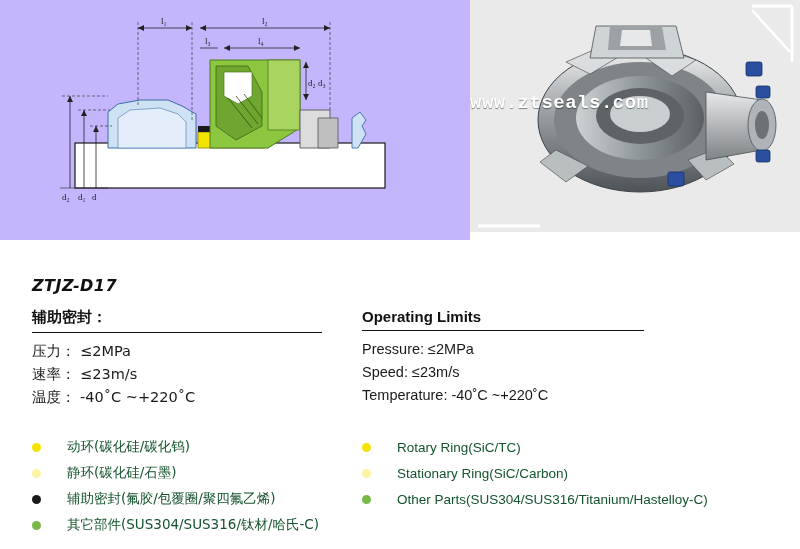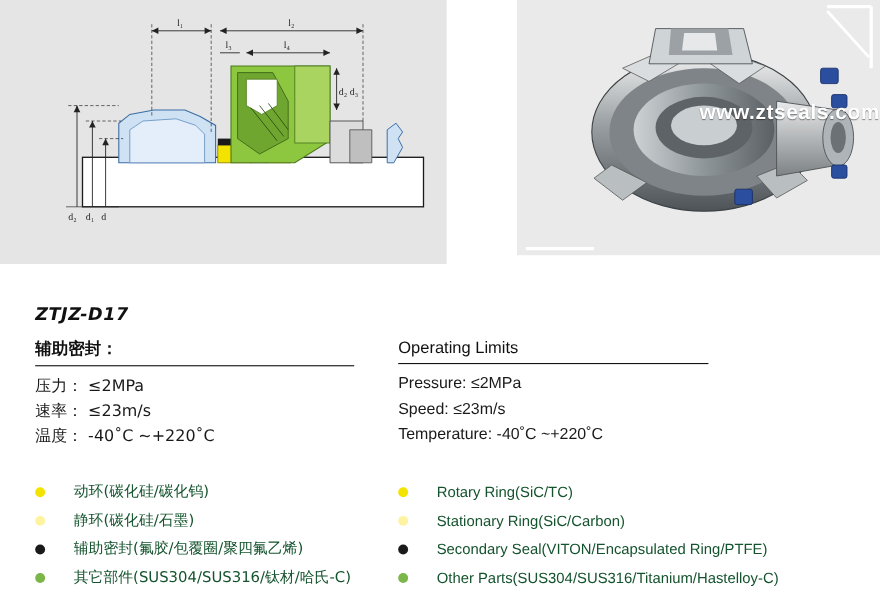--- a/index.html
+++ b/index.html
@@ -20,40 +20,40 @@
   #top-area {
     position: absolute;
     left: 0; top: 0;
     width: 800px; height: 240px;
   }
 
   
   #drawing-panel {
     position: absolute;
     left: 0; top: 0;
-    width: 406px; height: 240px;
-    background: #e5e5e5;
+    width: 470px; height: 240px;
+    background: #c4b5fd;
   }
   #drawing-svg { display: block; }
 
   
   #photo-panel {
     position: absolute;
     left: 470px; top: 0;
     width: 330px; height: 232px;
     background: #e9e9e9;
     overflow: hidden;
   }
   #photo-svg { display: block; }
   #watermark {
     position: absolute;
     left: 0; top: 92px;
     width: 330px;
-    text-align: right;
-    font-family: Liberation Sans, sans-serif;
+    text-align: left;
+    font-family: Liberation Mono, monospace;
     font-weight: bold;
     font-size: 19px;
     color: #ffffff;
     letter-spacing: .5px;
     text-shadow: 0 1px 1px rgba(0,0,0,.45);
     pointer-events: none;
   }
 
   
   #model-title {
@@ -70,21 +70,21 @@
   
   .col {
     position: absolute;
     top: 308px;
   }
   #col-cn { left: 32px; width: 320px; }
   #col-en { left: 362px; width: 410px; }
 
   .col-heading {
     font-size: 15px;
-    font-weight: normal;
+    font-weight: bold;
     padding-bottom: 5px;
     color: #111;
   }
   #col-cn .col-heading { font-family: "DejaVu Sans", sans-serif; font-weight: bold; }
   .rule {
     border-bottom: 1.5px solid #111;
     width: 100%;
     margin-bottom: 7px;
   }
   #col-cn .rule { width: 290px; }
@@ -295,20 +295,16 @@
 <div class="bullets" id="bullets-en">
   <div class="bullet-row">
     <span class="dot" style="background: rgb(242, 228, 0);"></span>
     <span class="bullet-text">Rotary  Ring(SiC/TC)</span>
   </div>
   <div class="bullet-row">
     <span class="dot" style="background: rgb(253, 243, 160);"></span>
     <span class="bullet-text">Stationary  Ring(SiC/Carbon)</span>
   </div>
   <div class="bullet-row">
-    <span class="dot" style="background: rgb(26, 26, 26);"></span>
-    <span class="bullet-text">Secondary  Seal(VITON/Encapsulated Ring/PTFE)</span>
-  </div>
-  <div class="bullet-row">
     <span class="dot" style="background: rgb(122, 182, 72);"></span>
     <span class="bullet-text">Other  Parts(SUS304/SUS316/Titanium/Hastelloy-C)</span>
   </div>
 </div>
 
 </body></html>

